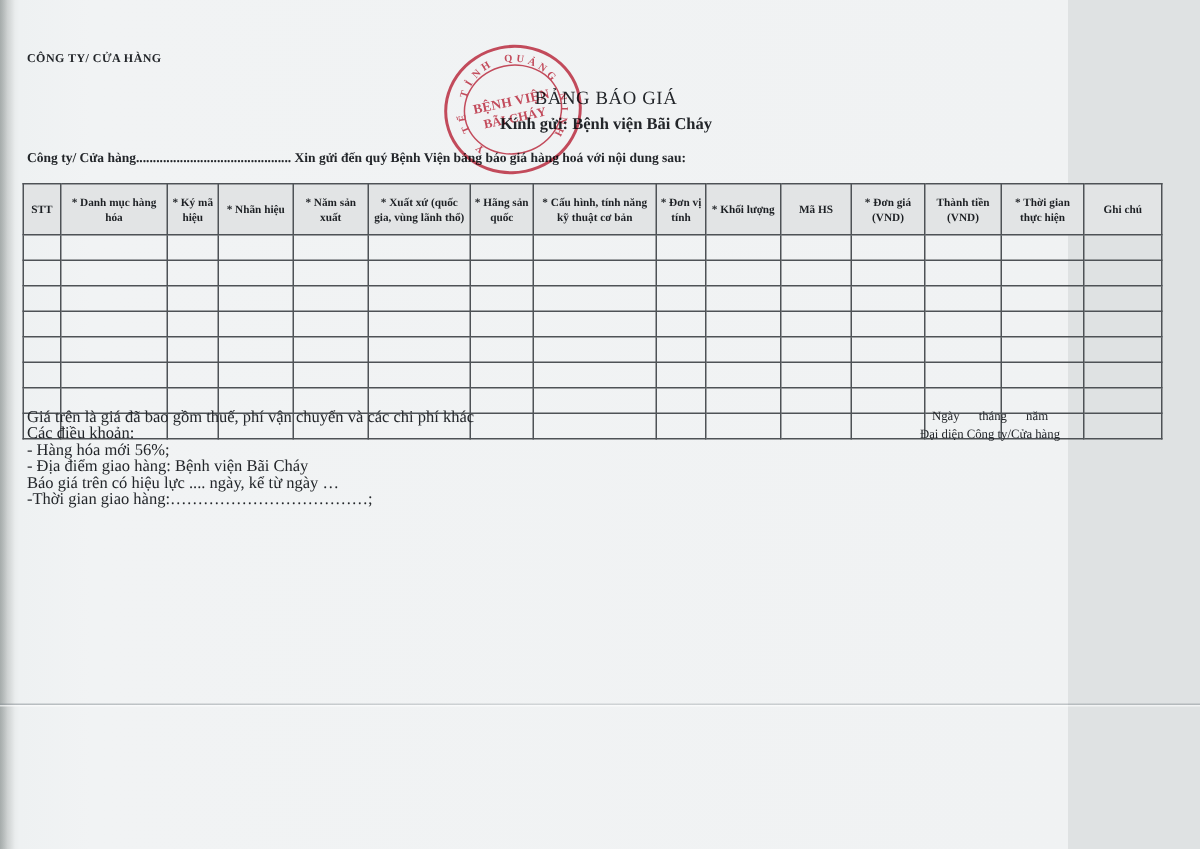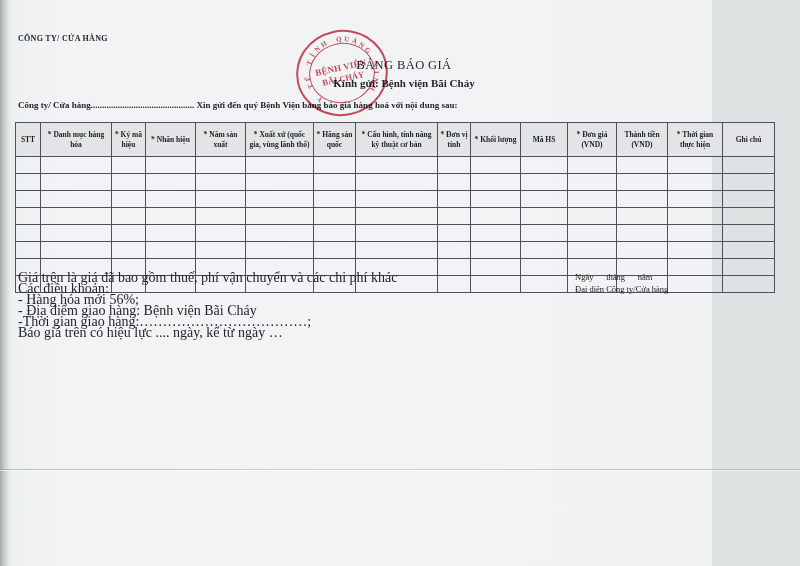--- a/index.html
+++ b/index.html
@@ -67,25 +67,25 @@
   table.quote th,table.quote td{
     border:1px solid #4e5256;padding:1px 2px;
   }
   table.quote th{
     background:#e2e4e5;font-size:7.5px;font-weight:bold;line-height:1.3;
     text-align:center;vertical-align:middle;height:31px;color:#1d2024;
   }
   table.quote td{height:14px;font-size:8px;}
   
   .footer-notes{
-    position:absolute;left:18px;top:273px;font-size:14px;line-height:10.9px;
+    position:absolute;left:18px;top:273px;font-size:11px;line-height:10.9px;
   }
   .signature-block{
     position:absolute;left:575px;top:271px;width:170px;
-    font-size:8.5px;line-height:12px;
+    text-align:center;font-size:8.5px;line-height:12px;
   }
   .date-line{white-space:pre;}
 </style>
 </head>
 <body>
 
 <div class="page">
   <div class="left-scan-edge"></div>
   <div class="fold-line"></div>
 
@@ -298,21 +298,21 @@
           <td></td>
         </tr>
       </tbody>
   </table>
 
   <div class="footer-notes">
     <div>Giá trên là giá đã bao gồm thuế, phí vận chuyển và các chi phí khác</div>
     <div>Các điều khoản:</div>
     <div>- Hàng hóa mới 56%;</div>
     <div>- Địa điểm giao hàng: Bệnh viện Bãi Cháy</div>
+    <div>Báo giá trên có hiệu lực .... ngày, kể từ ngày …</div>
     <div>-Thời gian giao hàng:………………………………;</div>
-    <div>Báo giá trên có hiệu lực .... ngày, kể từ ngày …</div>
   </div>
 
   <div class="signature-block">
     <div class="date-line">Ngày      tháng      năm</div>
     <div>Đại diện Công ty/Cửa hàng</div>
   </div>
 </div>
 
 </body></html>

